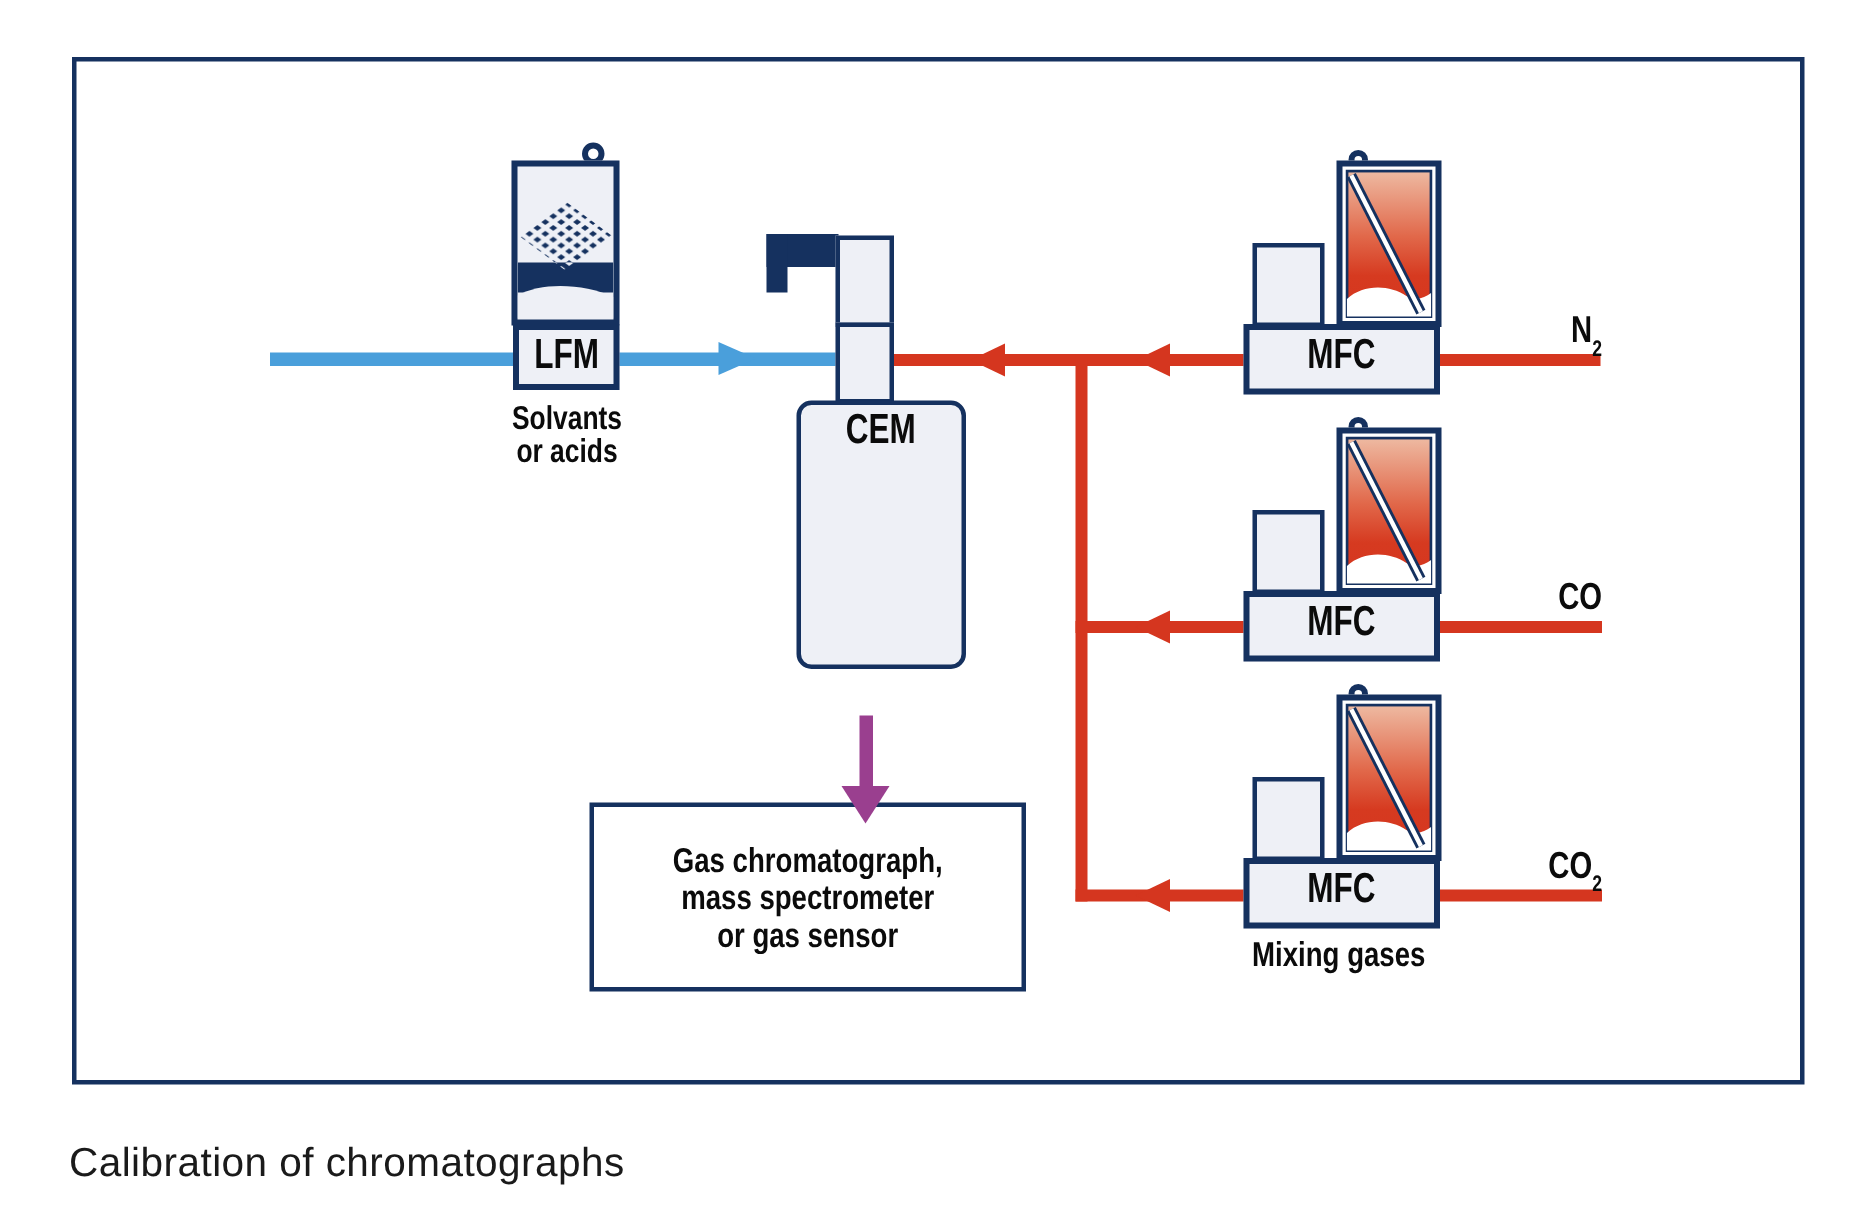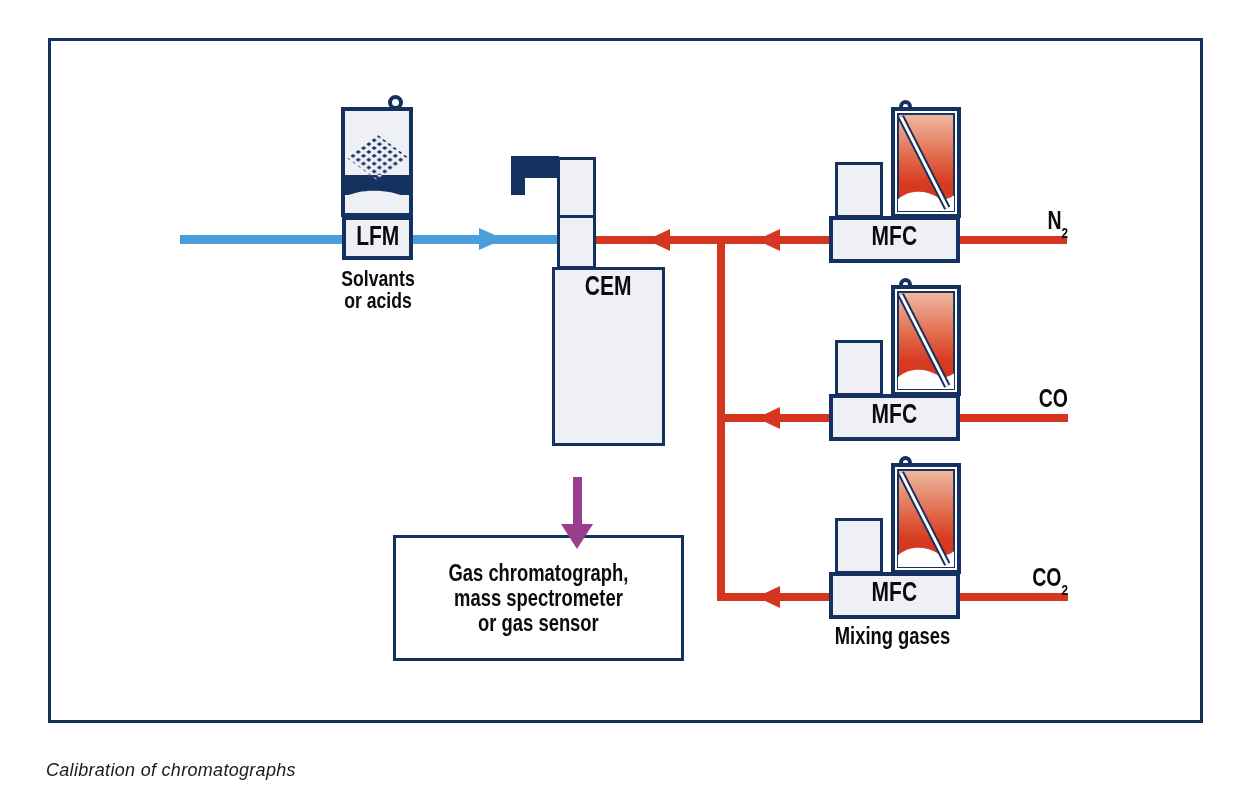--- a/index.html
+++ b/index.html
@@ -3,21 +3,21 @@
 <meta charset="utf-8">
 <style>
   html,body{margin:0;padding:0;background:#fff;}
   body{width:1238px;height:812px;position:relative;overflow:hidden;
        font-family:"Liberation Sans",sans-serif;}
   .abs{position:absolute;}
 
   
   .frame{left:48px;top:38px;width:1155px;height:685px;box-sizing:border-box;
          border:3px solid #15315f;background:#fff;z-index:0;}
-  .caption{left:46px;top:760px;font-size:18px;letter-spacing:.3px;color:#1a1a1a;z-index:6;font-style:italic;}
+  .caption{left:46px;top:760px;font-size:27px;letter-spacing:.3px;color:#1a1a1a;z-index:6;}
 
   
   .line{z-index:1;}
   .liquid{background:#4a9fdb;}
   .gas{background:#d5361f;}
   .vapor{background:#9a3f8f;}
 
   
   .arr{width:0;height:0;z-index:2;}
   .arr-right{border-top:11px solid transparent;border-bottom:11px solid transparent;
@@ -109,21 +109,21 @@
 </div>
 <div class="abs small-label" style="left:308px;top:268px;width:140px">
   <div>Solvants</div>
   <div>or acids</div>
 </div>
 
 <div class="abs navy-solid" style="left:511px;top:156px;width:48px;height:22px"></div>
 <div class="abs navy-solid" style="left:511px;top:156px;width:14px;height:39px"></div>
 <div class="abs panel" style="left:557px;top:157px;width:39px;height:61px;z-index:3"></div>
 <div class="abs panel" style="left:557px;top:215px;width:39px;height:54px;z-index:3"></div>
-<div class="abs panel device-base" style="left:552px;top:267px;width:113px;height:179px;border-radius:0;border-width:3px">
+<div class="abs panel device-base" style="left:531px;top:267px;width:113px;height:179px;border-radius:10px;border-width:3px">
   <span class="dev-label">CEM</span>
 </div>
 
 <div class="abs panel sensor-box" style="left:835px;top:162px;width:48px;height:56px"></div>
 <div class="abs ring" style="left:899px;top:100px;width:13px;height:13px"></div>
 <div class="abs panel display" style="left:891px;top:107px;width:70px;height:111px;background:#fff;padding:2px">
   <svg width="58" height="99" viewBox="0 0 60 101" preserveAspectRatio="none">
     <rect x="1" y="1" width="58" height="99" fill="url(#redgrad)" stroke="#15315f" stroke-width="2"></rect>
     <path d="M1 100 L1 88 C 12 78 30 78 42 86 C 48 89 54 88 59 84 L59 100 Z" fill="#ffffff"></path>
     <line x1="4" y1="4" x2="52" y2="97" stroke="#15315f" stroke-width="7"></line>

